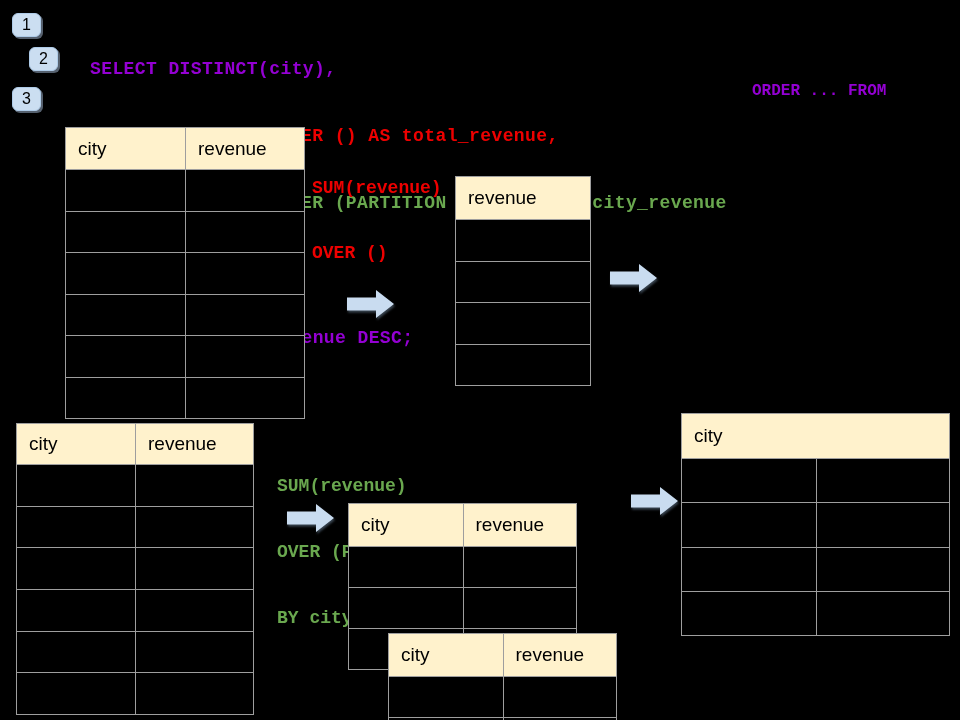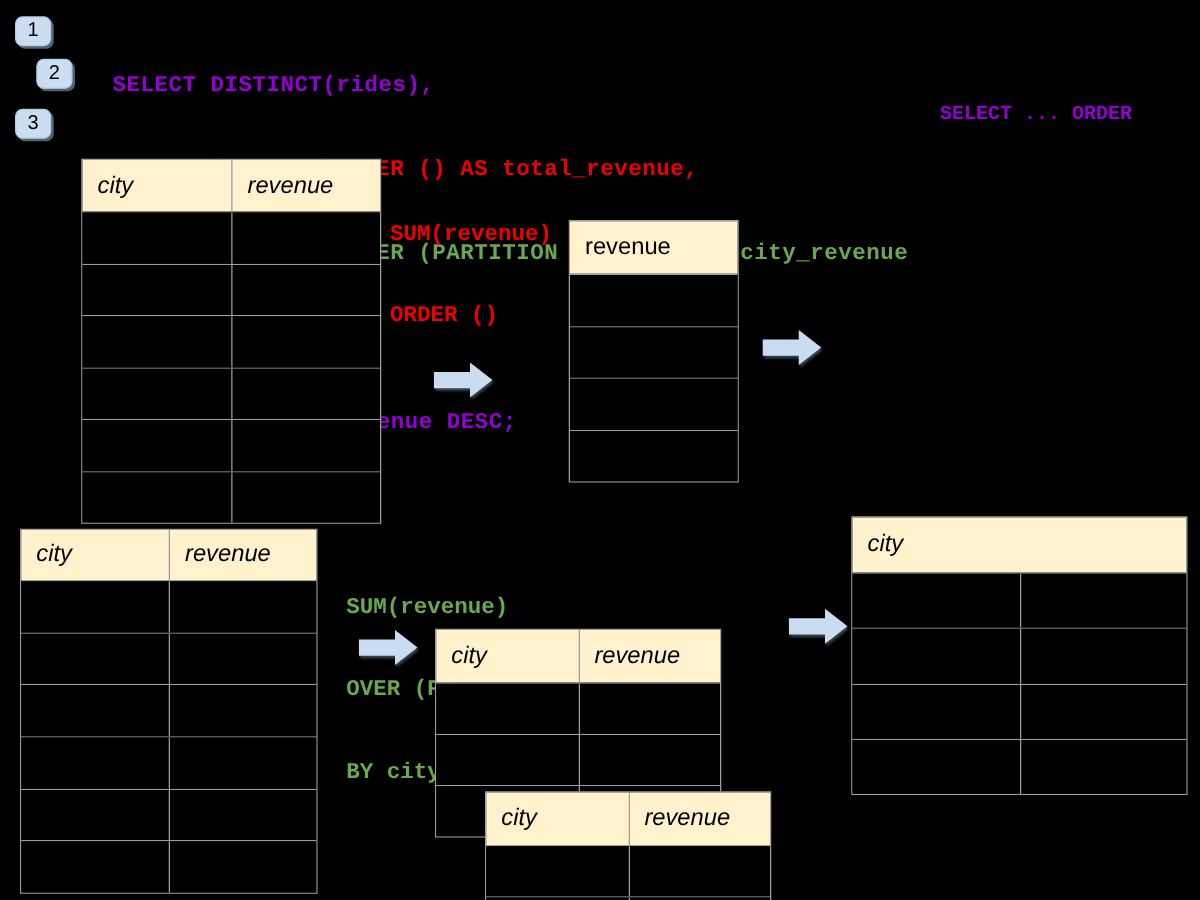--- a/index.html
+++ b/index.html
@@ -45,21 +45,21 @@
     border:1.5px solid var(--grid);
   }
   .trow{display:grid;border-top:1px solid var(--grid);}
   .thead{display:grid;border-top:none;background:var(--header-bg);}
   .th{
     display:flex;align-items:center;padding-left:12px;
     font-size:19px;color:var(--ink);overflow:hidden;white-space:nowrap;
   }
   .th + .th, .td + .td{border-left:1px solid var(--grid);}
   .td{background:var(--bg);}
-  .cols-2 .thead,.cols-2 .trow{grid-template-columns:1fr 1fr;font-style:italic;}
+  .cols-2 .thead,.cols-2 .trow{grid-template-columns:1fr 1fr;}
   .cols-1 .thead,.cols-1 .trow{grid-template-columns:1fr;}
   .t-source{left:65px;top:127px;width:240px;}
   .t-source .thead{height:41px;}  .t-source .trow{height:41.5px;}
   .t-total{left:455px;top:176px;width:136px;}
   .t-total .thead{height:42px;}   .t-total .trow{height:41.5px;}
   .t-part-src{left:16px;top:423px;width:238px;}
   .t-part-src .thead{height:40px;} .t-part-src .trow{height:41.7px;}
   .t-part-mid{left:348px;top:503px;width:229px;z-index:2;}
   .t-part-mid .thead{height:42px;} .t-part-mid .trow{height:41px;}
   .t-part-front{left:388px;top:633px;width:229px;z-index:5;}
@@ -81,34 +81,34 @@
     <span>1</span>
   </div>
 <div class="badge badge-2">
     <span>2</span>
   </div>
 <div class="badge badge-3">
     <span>3</span>
   </div>
 
 <div class="code sql">
-  <div class="ln-0 c-purple">SELECT DISTINCT(rides),</div>
+  <div class="ln-0 c-purple">SELECT DISTINCT(city),</div>
   <div class="ln-1 c-red">SUM(revenue) OVER () AS total_revenue,</div>
   <div class="ln-2 c-green">SUM(revenue) OVER (PARTITION BY city) as city_revenue</div>
   <div class="ln-3 c-purple">FROM rides</div>
   <div class="ln-4 c-purple">ORDER by city_revenue DESC;</div>
 </div>
 
 <div class="code ann-select">
-  <div>SELECT ... ORDER</div>
+  <div>ORDER ... FROM</div>
 </div>
 
 <div class="code ann-total">
   <div>SUM(revenue)</div>
-  <div>ORDER ()</div>
+  <div>OVER ()</div>
 </div>
 
 <div class="code ann-part">
   <div>SUM(revenue)</div>
   <div>OVER (PARTITION</div>
   <div>BY city)</div>
 </div>
 
 <div class="tbl cols-2 t-source">
   <div class="thead">

